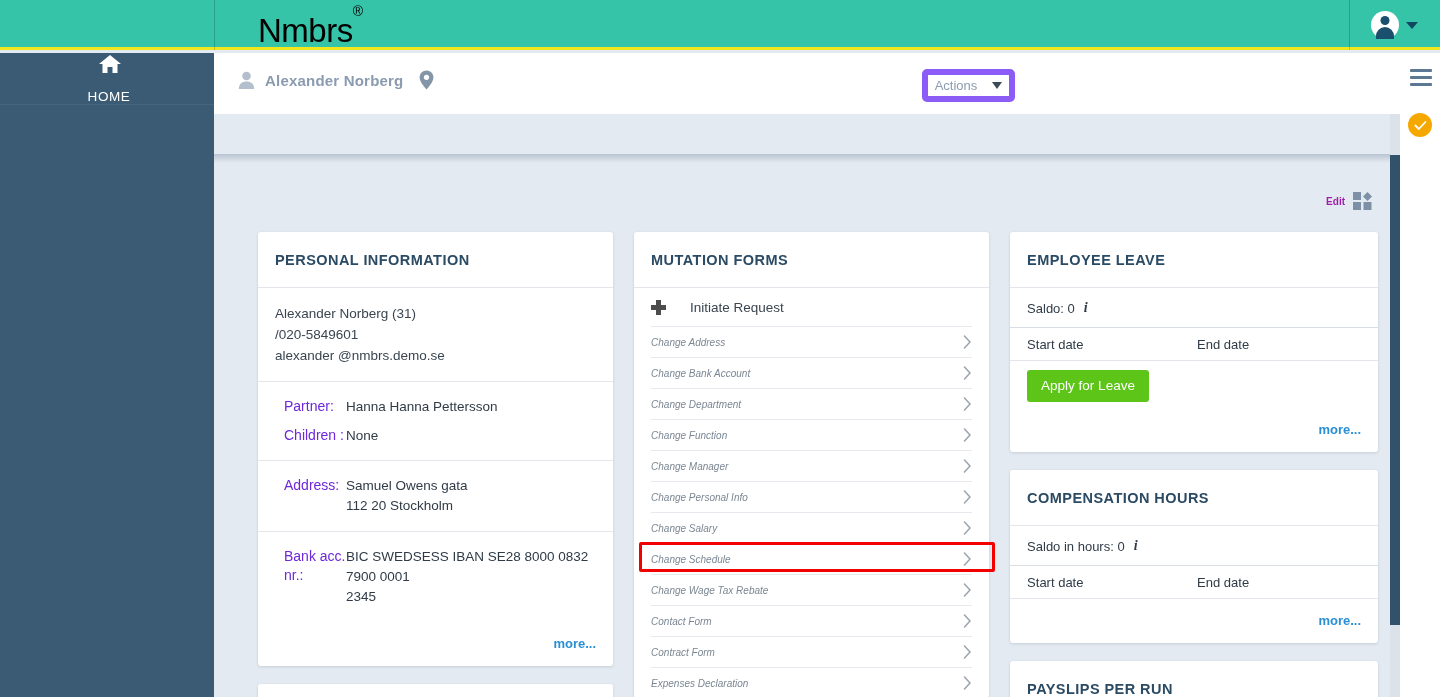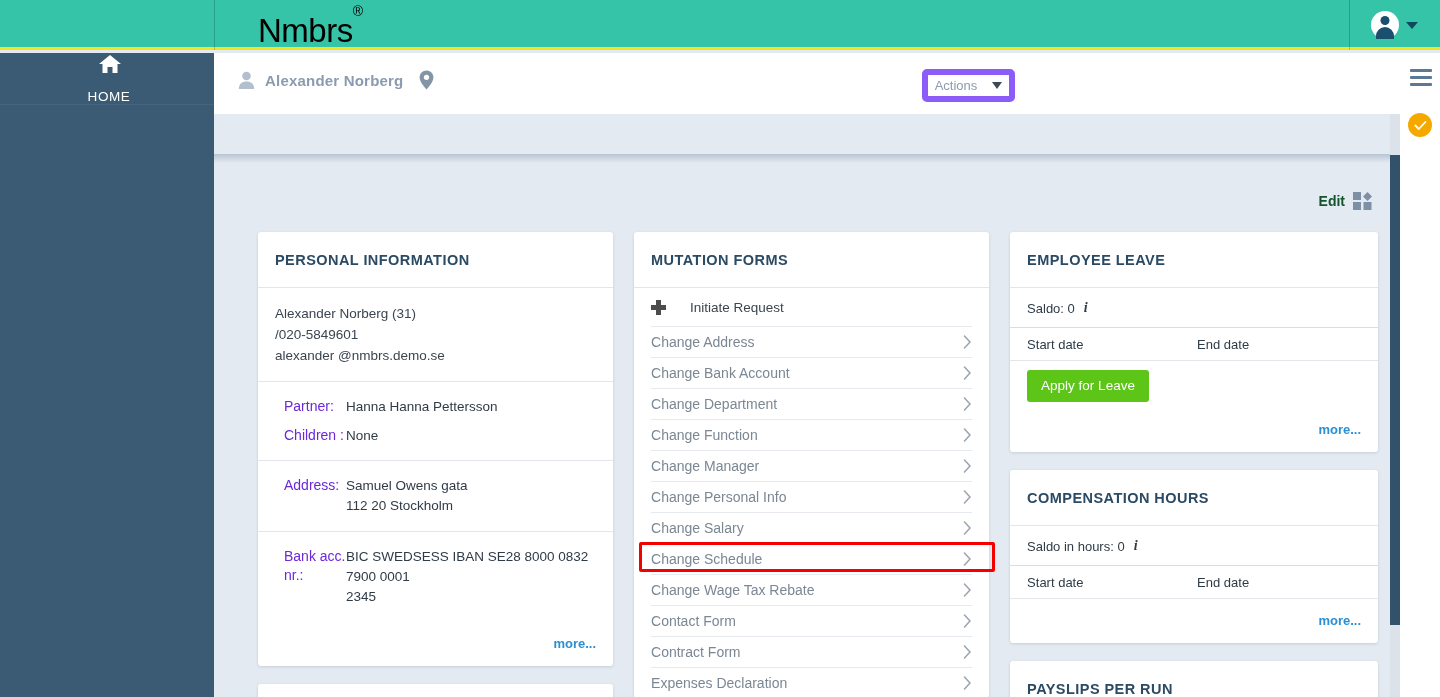--- a/index.html
+++ b/index.html
@@ -136,21 +136,21 @@
     overflow: hidden;
   }
   .topshadow {
     position: absolute; left: 0; top: 40px; width: 1186px; height: 9px;
     background: linear-gradient(to bottom, rgba(120,140,165,0.40), rgba(120,140,165,0));
   }
   .edit-row {
     position: absolute; right: 27px; top: 78px;
     display: flex; align-items: center; gap: 8px; cursor: pointer;
   }
-  .edit-label { color: #14532d; font-size: 14px; font-weight: 600; margin-left: 40px; }
+  .edit-label { color: #a21caf; font-size: 10px; font-weight: 600; margin-left: 40px; }
   .widget-icon { width: 20px; height: 18px; }
 
   .columns {
     position: absolute; left: 44px; top: 118px;
     width: 1120px;
     display: flex; gap: 21px;
   }
   .col { width: 359px; display: flex; flex-direction: column; gap: 18px; }
 
   .card {
@@ -193,21 +193,21 @@
   .plus-icon::before { left: 0; top: 5px; width: 15px; height: 5px; }
   .plus-icon::after { left: 5px; top: 0; width: 5px; height: 15px; }
   .mf-initiate .lbl { color: #3a4550; font-size: 13.5px; }
 
   .mf-item {
     display: flex; align-items: center; justify-content: space-between;
     height: 31px; margin: 0 17px;
     border-top: 1px solid #e6e9ed;
     cursor: pointer;
   }
-  .mf-item .lbl { color: #7b8793; font-size: 14px; }
+  .mf-item .lbl { color: #7b8793; font-size: 10px; font-style: italic; }
   .chev {
     width: 9px; height: 14px;
     color: #9aa4af;
   }
   .mf-item.highlighted {
     position: relative;
     margin: 0 17px;
   }
   .hl-box {
     position: absolute;

